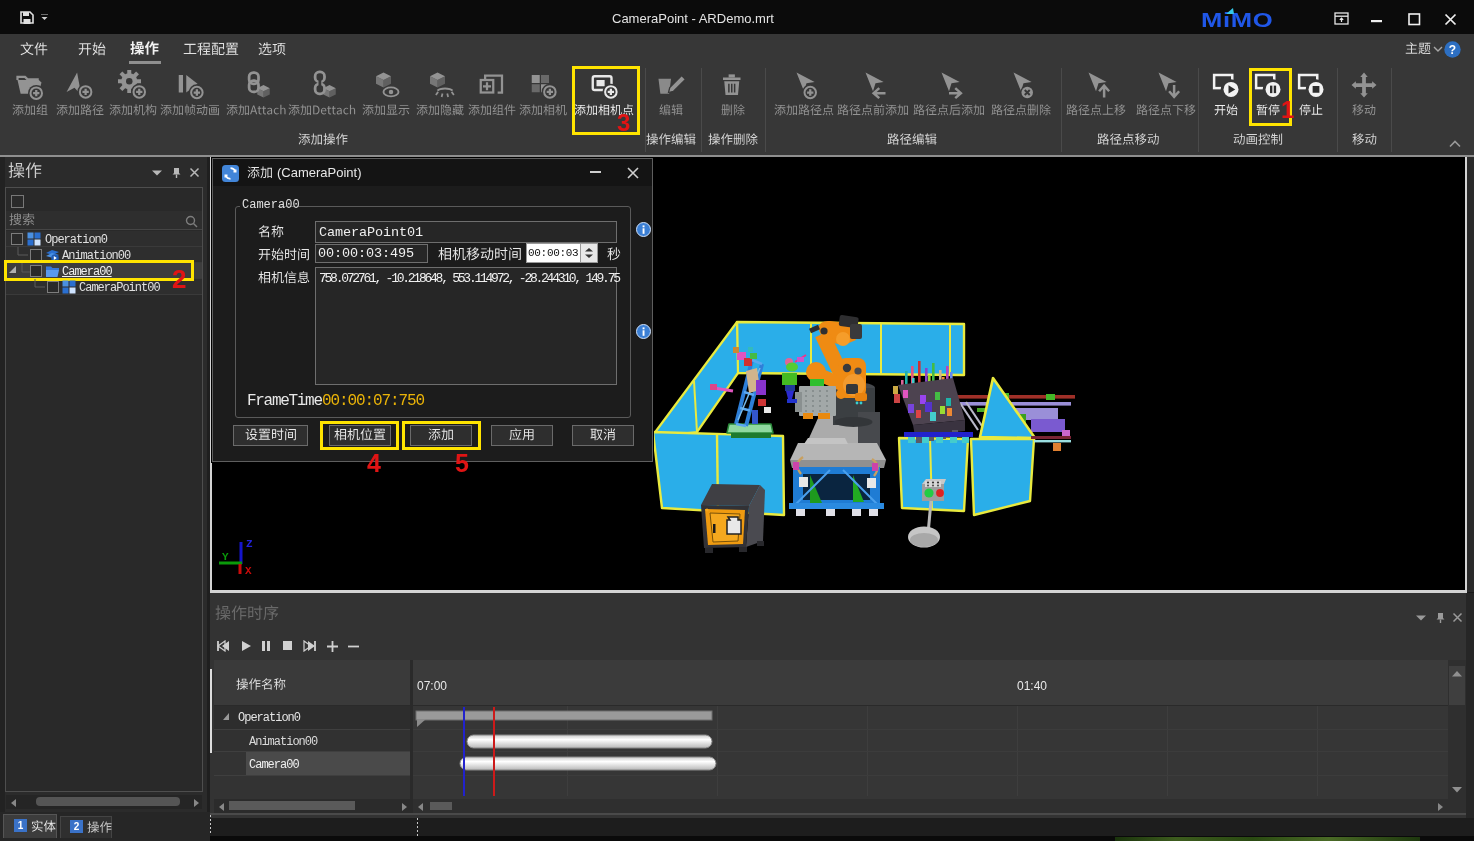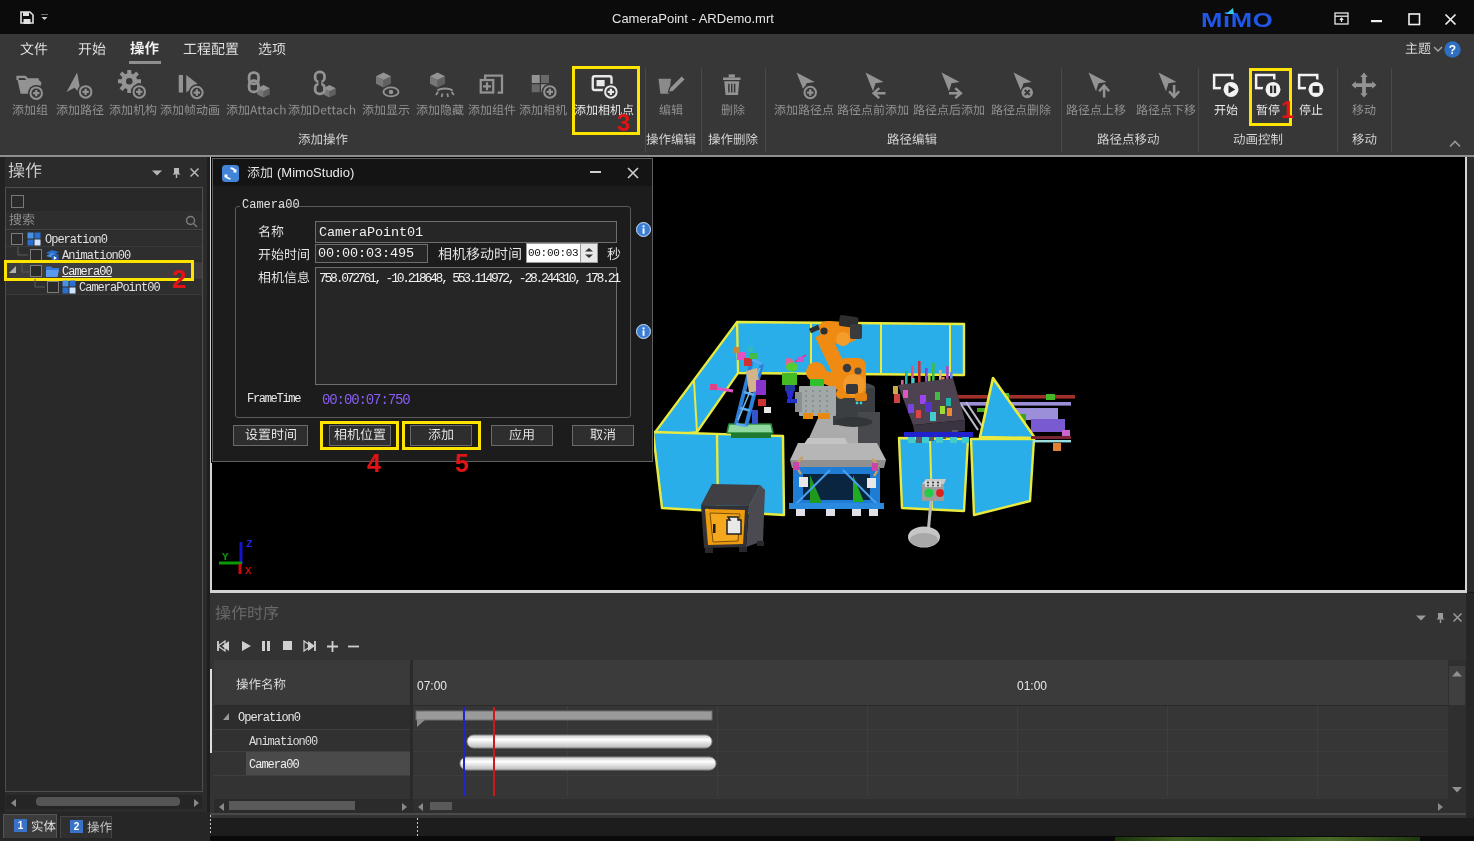--- a/index.html
+++ b/index.html
@@ -928,21 +928,21 @@
     <rect width="17" height="17" rx="3.5" fill="#4285d8"></rect>
     <path d="M8.5 3.2a5.3 5.3 0 014.8 3.1M8.5 13.8a5.3 5.3 0 01-4.8-3.1" stroke="#fff" stroke-width="1.7" fill="none"></path>
     <path d="M13.8 4.5v2.3h-2.3M3.2 12.5v-2.3h2.3" stroke="#fff" stroke-width="1.4" fill="none"></path>
   </svg>
 <svg class="ct" style="left:247.0px;top:166.0px;" width="28" height="16">
     <g fill="#e8e8e8" transform="translate(0,11.18) scale(0.01300,-0.01300)">
       <use href="#r6DFB" x="0"></use>
       <use href="#r52A0" x="1000"></use>
     </g>
   </svg>
-<div style="left:277px;top:165px;font-size:13px;color:#e8e8e8;">(MimoStudio)</div>
+<div style="left:277px;top:165px;font-size:13px;color:#e8e8e8;">(CameraPoint)</div>
 <div style="position:absolute;left:590px;top:171px;width:11px;height:2.4px;background:#cfcfcf;"></div>
 <svg style="position:absolute;left:627px;top:167px;" width="12" height="12">
     <path d="M1 1l10 10M11 1L1 11" stroke="#cfcfcf" stroke-width="1.6"></path>
   </svg>
 <div style="position:absolute;left:235px;top:206px;width:396px;height:212px;border:1px solid #5a5a5a;border-radius:3px;"></div>
 <div style="position:absolute;left:240px;top:200px;width:38px;height:12px;background:#1c1c1c;"></div>
 <div style="position:absolute;left:242px;top:198px;font-size:12px;color:#e0e0e0;white-space:pre;font-family:'Liberation Mono';">Camera00</div>
 <svg class="ct" style="left:258.0px;top:225.0px;" width="28" height="16">
     <g fill="#e8e8e8" transform="translate(0,11.18) scale(0.01300,-0.01300)">
       <use href="#r540D" x="0"></use>
@@ -990,28 +990,28 @@
   </svg>
 <svg class="ct" style="left:258.0px;top:271.0px;" width="54" height="16">
     <g fill="#e8e8e8" transform="translate(0,11.18) scale(0.01300,-0.01300)">
       <use href="#r76F8" x="0"></use>
       <use href="#r673A" x="1000"></use>
       <use href="#r4FE1" x="2000"></use>
       <use href="#r606F" x="3000"></use>
     </g>
   </svg>
 <div style="position:absolute;left:315px;top:267px;width:302px;height:118px;background:#262626;border:1px solid #6e6e6e;"></div>
-<div style="position:absolute;left:319px;top:271px;font-size:13px;color:#f0f0f0;white-space:pre;font-family:'Liberation Mono';letter-spacing:-2.25px;">758.072761, -10.218648, 553.114972, -28.244310, 178.21</div>
+<div style="position:absolute;left:319px;top:271px;font-size:13px;color:#f0f0f0;white-space:pre;font-family:'Liberation Mono';letter-spacing:-2.25px;">758.072761, -10.218648, 553.114972, -28.244310, 149.75</div>
 <svg style="position:absolute;left:636px;top:324px;" width="15" height="15">
     <circle cx="7.5" cy="7.5" r="7" fill="#3b7fd4" stroke="#cfe0f8" stroke-width="1"></circle>
     <rect x="6.6" y="6.3" width="1.9" height="5.5" fill="#fff"></rect>
     <rect x="6.6" y="3.4" width="1.9" height="1.9" fill="#fff"></rect>
   </svg>
-<div style="position:absolute;left:247px;top:392px;font-size:12px;color:#e8e8e8;white-space:pre;font-family:'Liberation Mono';letter-spacing:-1.3px;">FrameTime</div>
-<div style="position:absolute;left:322px;top:392px;font-size:14px;color:#8b5cf6;white-space:pre;font-family:'Liberation Mono';letter-spacing:-1.1px;">00:00:07:750</div>
+<div style="position:absolute;left:247px;top:392px;font-size:16px;color:#e8e8e8;white-space:pre;font-family:'Liberation Mono';letter-spacing:-1.3px;">FrameTime</div>
+<div style="position:absolute;left:322px;top:392px;font-size:16px;color:#eab308;white-space:pre;font-family:'Liberation Mono';letter-spacing:-1.1px;">00:00:07:750</div>
 <div style="position:absolute;left:233px;top:425px;width:75px;height:21px;background:#2e2e2e;border:1px solid #6a6a6a;"></div>
 <svg class="ct" style="left:244.5px;top:428.0px;" width="54" height="16">
     <g fill="#eaeaea" transform="translate(0,11.18) scale(0.01300,-0.01300)">
       <use href="#r8BBE" x="0"></use>
       <use href="#r7F6E" x="1000"></use>
       <use href="#r65F6" x="2000"></use>
       <use href="#r95F4" x="3000"></use>
     </g>
   </svg>
 <div style="position:absolute;left:329px;top:425px;width:62px;height:21px;background:#2e2e2e;border:1px solid #6a6a6a;"></div>
@@ -1100,21 +1100,21 @@
 <div style="position:absolute;left:214px;top:705px;width:1234px;height:1px;background:#2a2a2a;"></div>
 <svg class="ct" style="left:236.0px;top:678.0px;" width="52" height="16">
     <g fill="#e0e0e0" transform="translate(0,10.75) scale(0.01250,-0.01250)">
       <use href="#r64CD" x="0"></use>
       <use href="#r4F5C" x="1000"></use>
       <use href="#r540D" x="2000"></use>
       <use href="#r79F0" x="3000"></use>
     </g>
   </svg>
 <div style="position:absolute;left:417px;top:679px;font-size:12px;color:#e8e8e8;white-space:pre;">07:00</div>
-<div style="position:absolute;left:1017px;top:679px;font-size:12px;color:#e8e8e8;white-space:pre;">01:00</div>
+<div style="position:absolute;left:1017px;top:679px;font-size:12px;color:#e8e8e8;white-space:pre;">01:40</div>
 <div style="position:absolute;left:567px;top:706px;width:1px;height:90px;background:#3e3e3e;"></div>
 <div style="position:absolute;left:717px;top:706px;width:1px;height:90px;background:#3e3e3e;"></div>
 <div style="position:absolute;left:867px;top:706px;width:1px;height:90px;background:#3e3e3e;"></div>
 <div style="position:absolute;left:1017px;top:706px;width:1px;height:90px;background:#3e3e3e;"></div>
 <div style="position:absolute;left:1167px;top:706px;width:1px;height:90px;background:#3e3e3e;"></div>
 <div style="position:absolute;left:1317px;top:706px;width:1px;height:90px;background:#3e3e3e;"></div>
 <div style="position:absolute;left:214px;top:706px;width:196px;height:23px;background:#2d2d2d;"></div>
 <div style="position:absolute;left:214px;top:730px;width:196px;height:22px;background:#313131;"></div>
 <div style="position:absolute;left:246px;top:752px;width:164px;height:23px;background:#4a4a4a;"></div>
 <div style="position:absolute;left:214px;top:729px;width:196px;height:1px;background:#3f3f3f;"></div>

